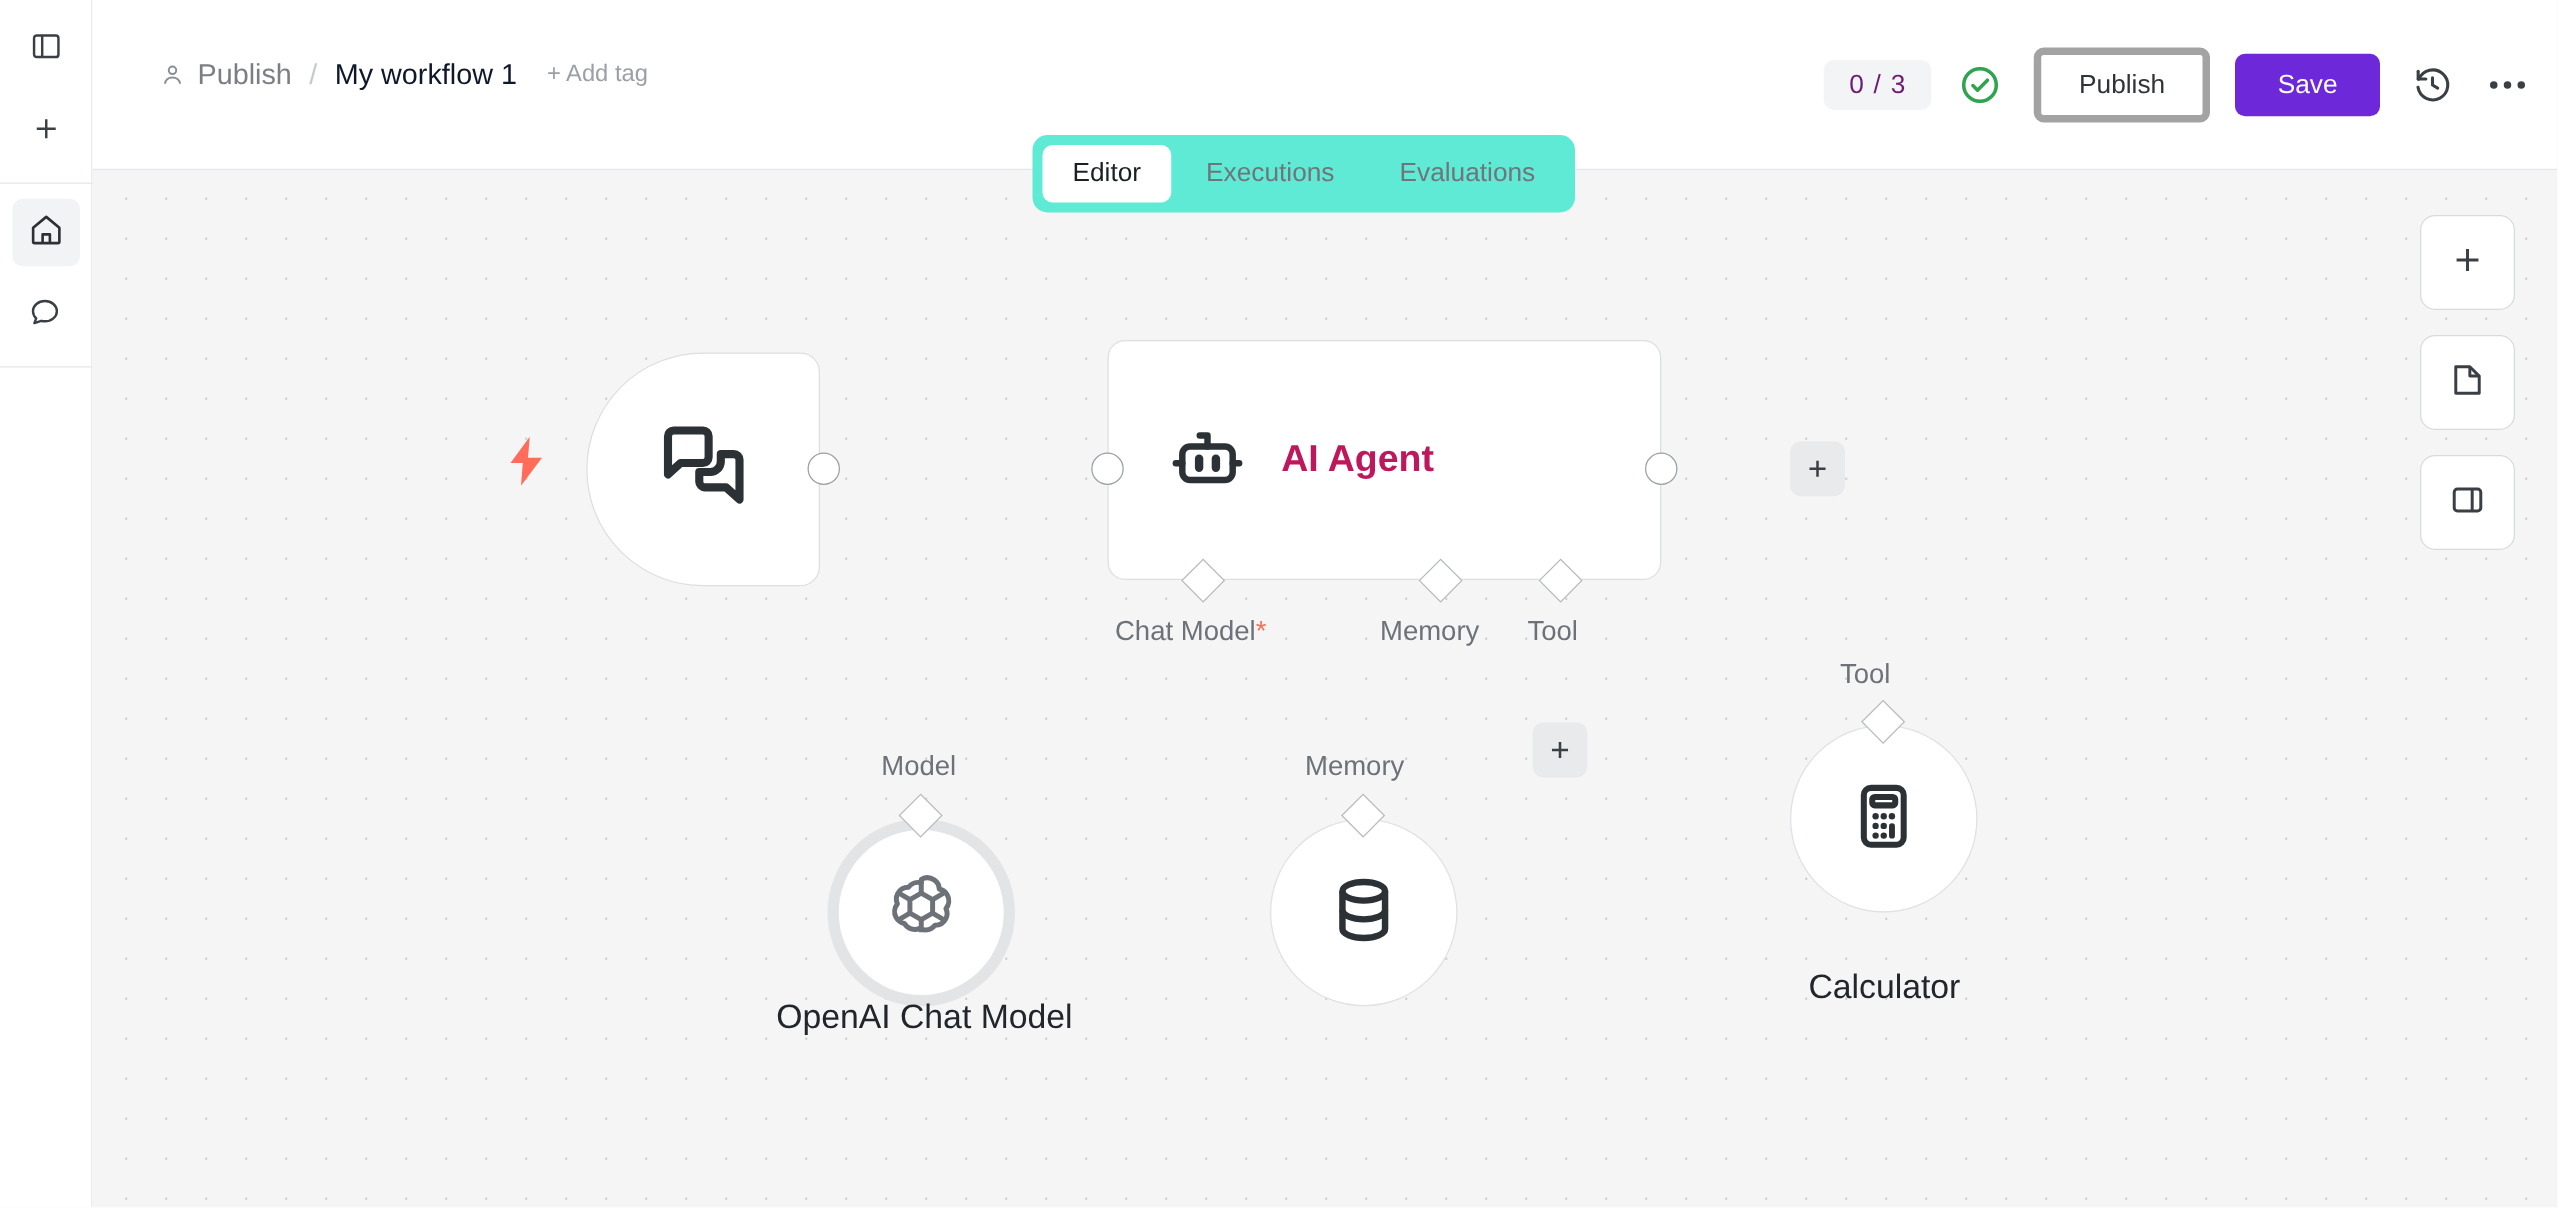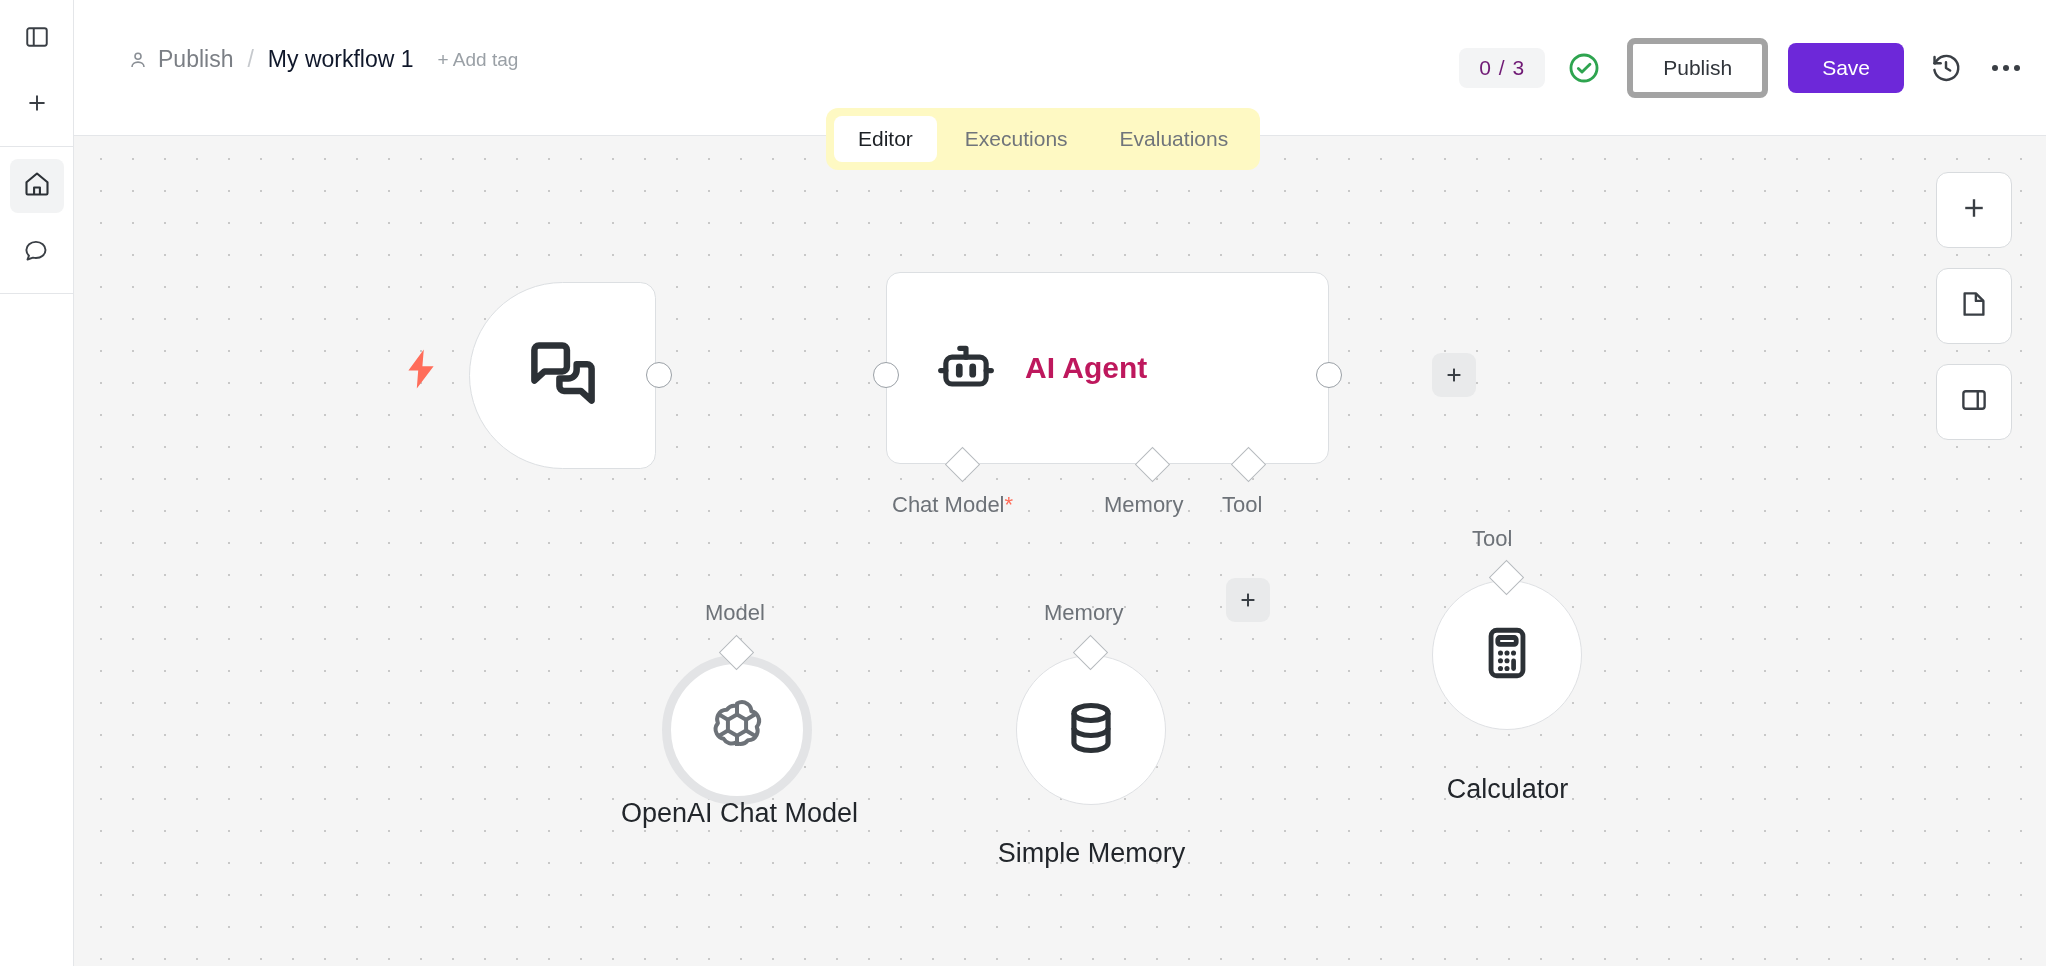--- a/index.html
+++ b/index.html
@@ -74,21 +74,21 @@
     padding: 13px 34px; font-size: 21px; color: #fff; cursor: pointer;
     font-family: "Liberation Sans", sans-serif;
   }
   .hdr-icon { margin-left: 26px; display: flex; cursor: pointer; color: #3a3f45; }
   .dots { margin-left: 30px; display: flex; gap: 5px; cursor: pointer; }
   .dots i { width: 6px; height: 6px; border-radius: 50%; background: #3a3f45; display: block; }
 
   
   .tabbar {
     position: absolute; left: 826px; top: 108px; z-index: 45;
-    background: #fef9c3; border-radius: 12px;
+    background: #5eead4; border-radius: 12px;
     padding: 8px; display: flex; gap: 4px;
   }
   .tab {
     padding: 11px 24px; border-radius: 8px; font-size: 21px;
     color: #70757b; cursor: pointer; white-space: nowrap;
   }
   .tab.active { background: #fff; color: #1c2025; }
 
   
   .ctrl-stack {
@@ -299,21 +299,20 @@
         <span>
           <svg width="62" height="62" viewBox="0 0 24 24" fill="none" stroke="#2c3136" stroke-width="2" stroke-linejoin="round">
             <ellipse cx="12" cy="6.2" rx="6.6" ry="2.9"></ellipse>
             <path d="M5.4 6.2v11.6c0 1.6 3 2.9 6.6 2.9s6.6-1.3 6.6-2.9V6.2"></path>
             <path d="M5.4 12c0 1.6 3 2.9 6.6 2.9s6.6-1.3 6.6-2.9"></path>
           </svg>
         </span>
       </div>
       <div class="diamond" style="left:1004px; top:640px;"></div>
       <div class="port-label" style="left:970px; top:600px;">Memory</div>
-      <div class="node-title" style="left:830px; top:836px; width:375px;">Simple Memory</div>
 
       <div class="circ-node" style="left:1358px; top:580px;">
         <span>
           <svg width="58" height="58" viewBox="0 0 24 24" fill="none" stroke="#2c3136" stroke-width="2" stroke-linejoin="round">
             <rect x="5.4" y="2.6" width="13.2" height="18.8" rx="2.4"></rect>
             <rect x="8.2" y="5.6" width="7.6" height="2.8" rx="0.8"></rect>
             <circle cx="9.3" cy="12" r="1.05" fill="#2c3136" stroke="none"></circle>
             <circle cx="12" cy="12" r="1.05" fill="#2c3136" stroke="none"></circle>
             <circle cx="14.7" cy="12" r="1.05" fill="#2c3136" stroke="none"></circle>
             <circle cx="9.3" cy="15.2" r="1.05" fill="#2c3136" stroke="none"></circle>

